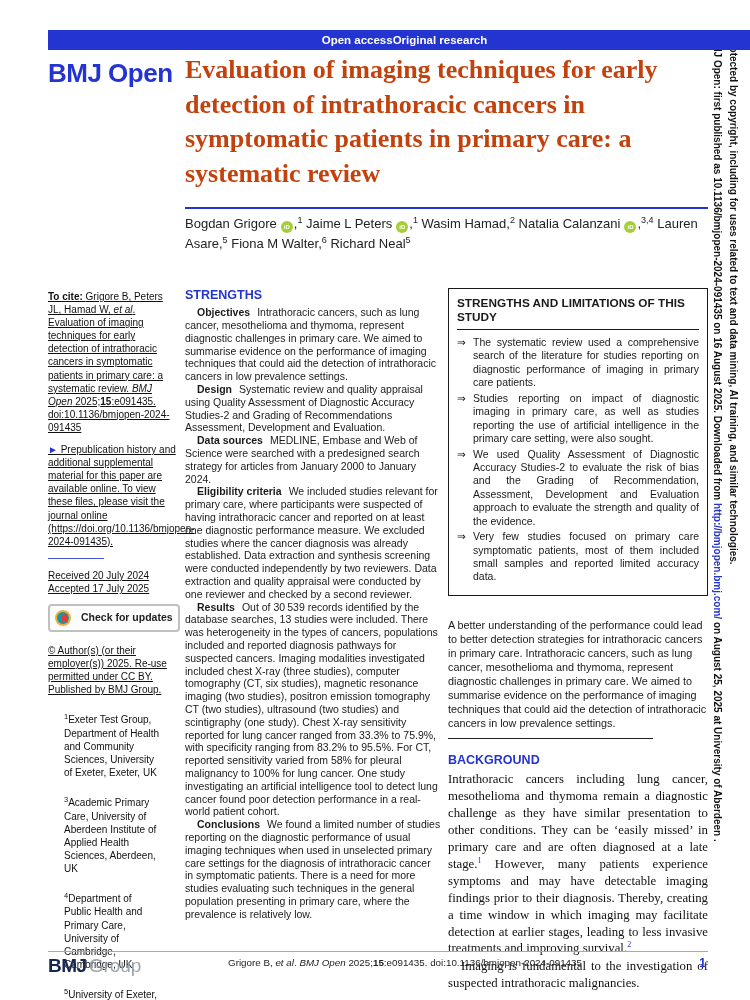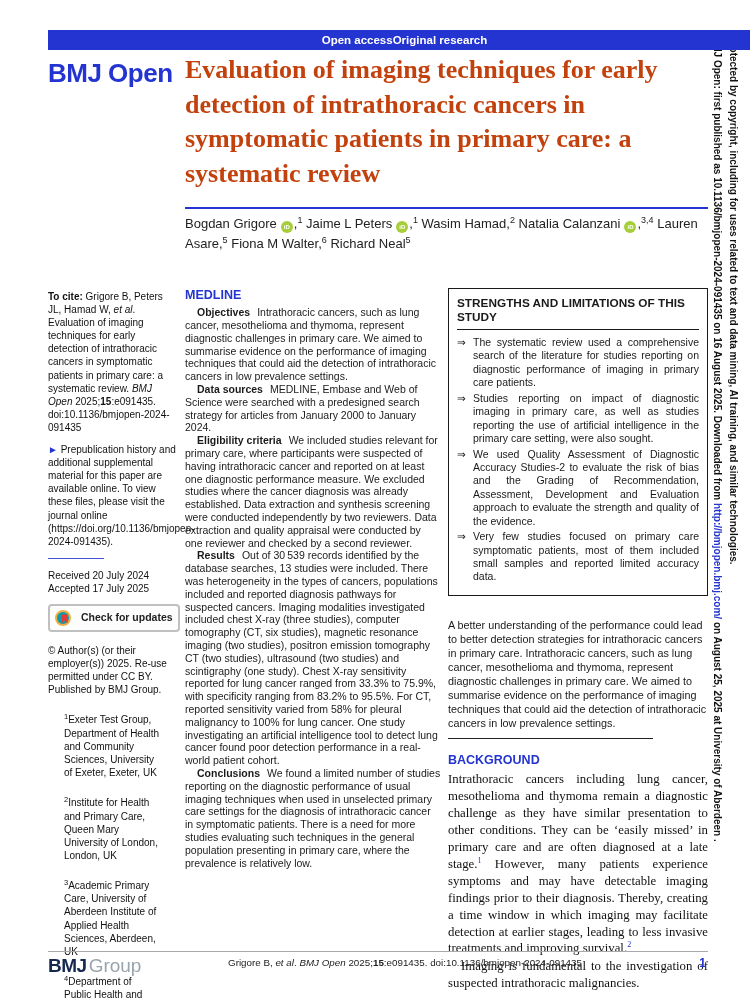--- a/index.html
+++ b/index.html
@@ -19,21 +19,21 @@
          color:#c2410c;}
   .authors-rule{position:absolute;left:185px;top:207px;width:523px;height:2px;background:#2334d0;}
   .authors{position:absolute;left:185px;top:214px;width:523px;font-size:13px;line-height:1.5;color:#222;}
   .authors sup{font-size:9px;}
   .orcid{display:inline-block;width:12px;height:12px;border-radius:50%;background:#a6ce39;
          color:#fff;font-size:6px;font-weight:bold;text-align:center;line-height:12px;
          margin:0 1px 0 4px;vertical-align:-1px;}
 
   
   .sidebar{position:absolute;left:48px;top:290px;width:128px;font-size:10px;line-height:1.31;color:#111;}
-  .sidebar p{margin:0 0 9px 0;}
+  .sidebar p{margin:0 0 9px 0;text-decoration:underline;}
   .sb-divider{width:56px;height:1px;background:#4353d9;margin:10px 0;}
   .check-btn{display:flex;align-items:center;gap:10px;width:118px;border:2px solid #c0c0c0;
              border-radius:4px;background:#fdfdfd;padding:4px 5px;font-weight:bold;font-size:10.5px;
              color:#222;margin:4px 0 12px 0;cursor:pointer;}
   .crossmark{position:relative;display:inline-block;width:16px;height:16px;border-radius:50%;
              background:#0f9bab;border:2px solid #f0b03f;box-sizing:border-box;flex:0 0 16px;}
   .bookmark{position:absolute;left:4.5px;top:2.5px;width:6px;height:9px;background:#e23b3b;
             clip-path:polygon(0 0,100% 0,100% 100%,50% 68%,0 100%);}
   .affil{margin:16px;}
   .affil sup{font-size:7.5px;}
@@ -102,33 +102,33 @@
     <p>Accepted 17 July 2025</p>
     <div class="check-btn">
       <span class="crossmark">
           <span class="bookmark"></span>
         </span>
       <span>Check for updates</span>
     </div>
     <p>© Author(s) (or their employer(s)) 2025. Re-use permitted under CC BY. Published by BMJ Group.</p>
     <div id="affils">
         <div class="affil"><sup>1</sup>Exeter Test Group, Department of Health and Community Sciences, University of Exeter, Exeter, UK</div>
-        <div class="affil"><sup>2</sup>Institute for Health and Primary Care, Queen Mary University of London, London, UK</div>
         <div class="affil"><sup>3</sup>Academic Primary Care, University of Aberdeen Institute of Applied Health Sciences, Aberdeen, UK</div>
         <div class="affil"><sup>4</sup>Department of Public Health and Primary Care, University of Cambridge, Cambridge, UK</div>
         <div class="affil"><sup>5</sup>University of Exeter, Exeter, UK</div>
         <div class="affil"><sup>6</sup>Wolfson Institute of Population Health, Queen Mary University of London, London, UK</div>
       </div>
 
   </aside>
 
   <section class="abstract">
-    <h2>MEDLINE</h2>
+    <h2>STRENGTHS</h2>
     <div id="abs-sections">
         <p class="abs-sec"><span class="abs-label">Objectives</span>Intrathoracic cancers, such as lung cancer, mesothelioma and thymoma, represent diagnostic challenges in primary care. We aimed to summarise evidence on the performance of imaging techniques that could aid the detection of intrathoracic cancers in low prevalence settings.</p>
+        <p class="abs-sec"><span class="abs-label">Design</span>Systematic review and quality appraisal using Quality Assessment of Diagnostic Accuracy Studies-2 and Grading of Recommendations Assessment, Development and Evaluation.</p>
         <p class="abs-sec"><span class="abs-label">Data sources</span>MEDLINE, Embase and Web of Science were searched with a predesigned search strategy for articles from January 2000 to January 2024.</p>
         <p class="abs-sec"><span class="abs-label">Eligibility criteria</span>We included studies relevant for primary care, where participants were suspected of having intrathoracic cancer and reported on at least one diagnostic performance measure. We excluded studies where the cancer diagnosis was already established. Data extraction and synthesis screening were conducted independently by two reviewers. Data extraction and quality appraisal were conducted by one reviewer and checked by a second reviewer.</p>
         <p class="abs-sec"><span class="abs-label">Results</span>Out of 30 539 records identified by the database searches, 13 studies were included. There was heterogeneity in the types of cancers, populations included and reported diagnosis pathways for suspected cancers. Imaging modalities investigated included chest X-ray (three studies), computer tomography (CT, six studies), magnetic resonance imaging (two studies), positron emission tomography CT (two studies), ultrasound (two studies) and scintigraphy (one study). Chest X-ray sensitivity reported for lung cancer ranged from 33.3% to 75.9%, with specificity ranging from 83.2% to 95.5%. For CT, reported sensitivity varied from 58% for pleural malignancy to 100% for lung cancer. One study investigating an artificial intelligence tool to detect lung cancer found poor detection performance in a real-world patient cohort.</p>
         <p class="abs-sec"><span class="abs-label">Conclusions</span>We found a limited number of studies reporting on the diagnostic performance of usual imaging techniques when used in unselected primary care settings for the diagnosis of intrathoracic cancer in symptomatic patients. There is a need for more studies evaluating such techniques in the general population presenting in primary care, where the prevalence is relatively low.</p>
       </div>
   </section>
 
   <section class="rightcol">
     <div class="strengths">
       <h3>STRENGTHS AND LIMITATIONS OF THIS STUDY</h3>

